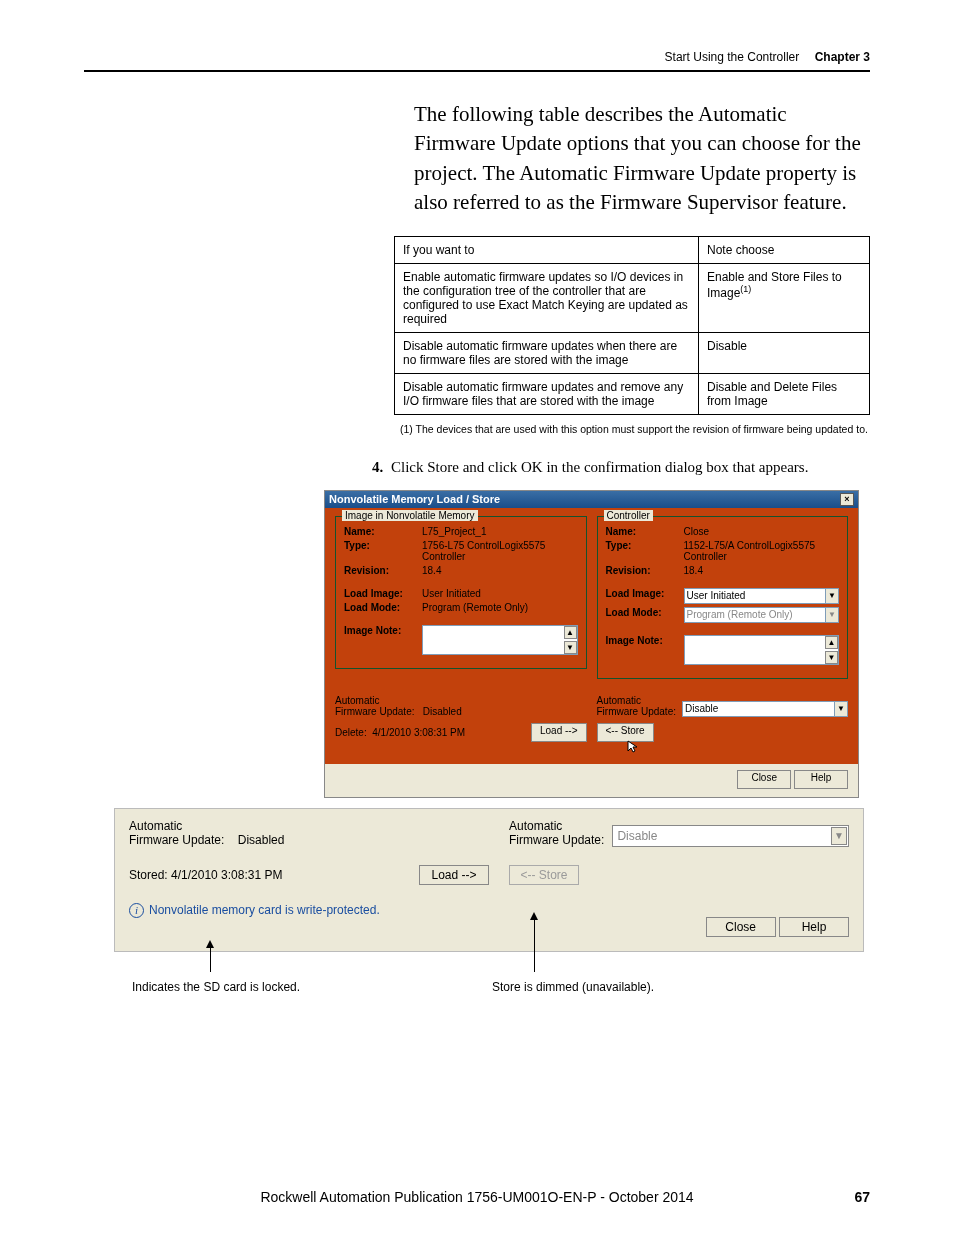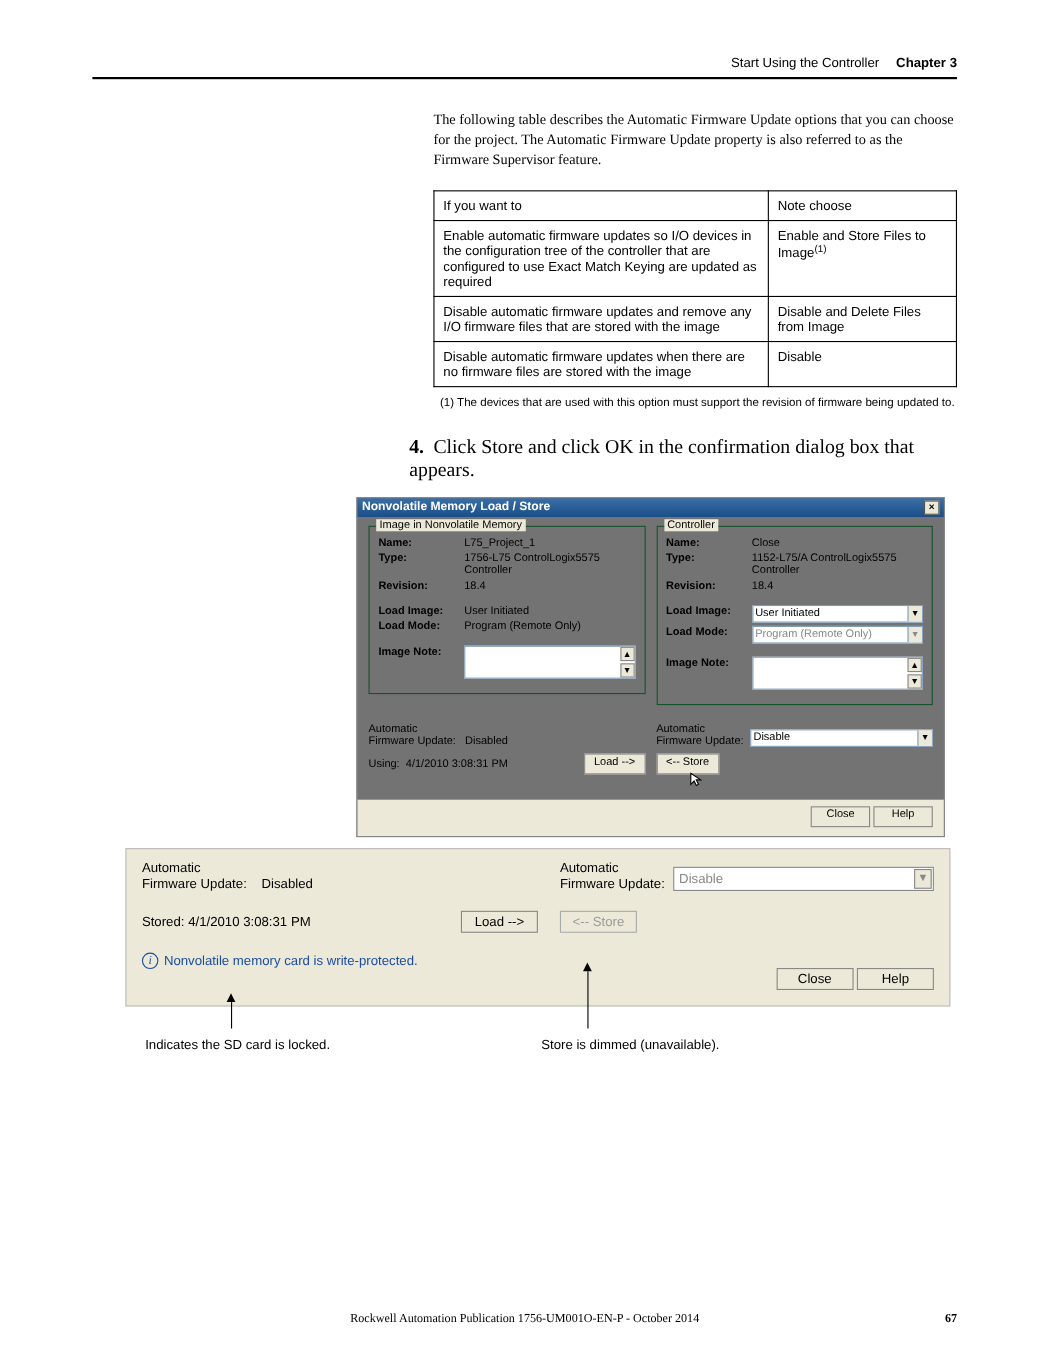--- a/index.html
+++ b/index.html
@@ -18,23 +18,24 @@
   .header {
     text-align: right;
     font-family: Arial, sans-serif;
     font-size: 12px;
     margin-bottom: 6px;
   }
   .header .chap { font-weight: bold; margin-left: 12px; }
   .hr { border-top: 2px solid #000; margin-bottom: 28px; }
   .content { margin-left: 310px; }
   .intro {
-    font-size: 13px;
+    font-size: 21px;
     line-height: 1.4;
     margin-bottom: 18px;
+    margin-left: 20px;
   }
   table.opts {
     width: 100%;
     border-collapse: collapse;
     font-family: Arial, sans-serif;
     font-size: 12px;
   }
   table.opts th, table.opts td {
     border: 1px solid #000;
     padding: 6px 8px;
@@ -42,33 +43,33 @@
     vertical-align: top;
   }
   table.opts th { font-weight: normal; }
   sup { font-size: 9px; }
   .footnote {
     font-family: Arial, sans-serif;
     font-size: 10.5px;
     margin: 8px 0 0 6px;
   }
   .step {
-    font-size: 18px;
+    font-size: 15px;
     margin: 24px 0 14px -22px;
   }
   .step .num { font-weight: bold; margin-right: 4px; }
 
   
   .dlg {
     width: 535px;
     margin-left: 240px;
     font-family: Tahoma, Arial, sans-serif;
     font-size: 10px;
     border: 1px solid #888;
-    background: #737373;
+    background: #c2410c;
   }
   .dlg .titlebar {
     background: linear-gradient(#3a6ea5, #1a4e8a);
     color: #fff;
     font-weight: bold;
     font-size: 11px;
     padding: 2px 4px;
     display: flex;
     justify-content: space-between;
     align-items: center;
@@ -271,22 +272,22 @@
     border-left: 4px solid transparent;
     border-right: 4px solid transparent;
     border-bottom: 8px solid #000;
   }
   .callouts .ctext { position: absolute; top: 28px; white-space: nowrap; }
 
   .pgfooter {
     position: absolute;
     bottom: 30px;
     left: 84px; right: 84px;
-    font-family: Liberation Serif, serif;
-    font-size: 11px;
+    font-family: Liberation Sans, sans-serif;
+    font-size: 14px;
     text-align: center;
   }
   .pgfooter .pn {
     position: absolute;
     right: 0;
     font-weight: bold;
   }
 </style>
 </head>
 <body>
@@ -307,26 +308,26 @@
           <th>If you want to</th>
           <th style="width:36%">Note choose</th>
         </tr>
       </thead>
       <tbody>
         <tr>
           <td>Enable automatic firmware updates so I/O devices in the configuration tree of the controller that are configured to use Exact Match Keying are updated as required</td>
           <td><span>Enable and Store Files to Image</span><sup>(1)</sup></td>
         </tr>
         <tr>
+          <td>Disable automatic firmware updates when there are no firmware files are stored with the image</td>
+          <td>Disable</td>
+        </tr>
+        <tr>
           <td>Disable automatic firmware updates and remove any I/O firmware files that are stored with the image</td>
           <td>Disable and Delete Files from Image</td>
-        </tr>
-        <tr>
-          <td>Disable automatic firmware updates when there are no firmware files are stored with the image</td>
-          <td>Disable</td>
         </tr>
       </tbody>
     </table>
     <div class="footnote">(1)   The devices that are used with this option must support the revision of firmware being updated to.</div>
 
     <p class="step">
       <span class="num">4.</span>
       <span>Click Store and click OK in the confirmation dialog box that appears.</span>
     </p>
   </div>
@@ -415,21 +416,21 @@
       </div>
     </div>
     <div class="lower">
       <div class="lower-row">
         <div class="lower-col">
           <div class="afu-row">
             <span>Automatic</span><br>
             <span>Firmware Update:</span>&nbsp;&nbsp;&nbsp;<span>Disabled</span>
           </div>
           <div class="stored-row">
-            <span><span>Using:</span>&nbsp;&nbsp;<span>4/1/2010  3:08:31 PM</span></span>
+            <span><span>Delete:</span>&nbsp;&nbsp;<span>4/1/2010  3:08:31 PM</span></span>
             <span class="btn">Load --&gt;</span>
           </div>
         </div>
         <div class="lower-col">
           <div class="afu-row" style="display:flex;align-items:flex-end;gap:6px">
             <div>
               <span>Automatic</span><br>
               <span>Firmware Update:</span>
             </div>
             <div class="dd" style="flex:1">

